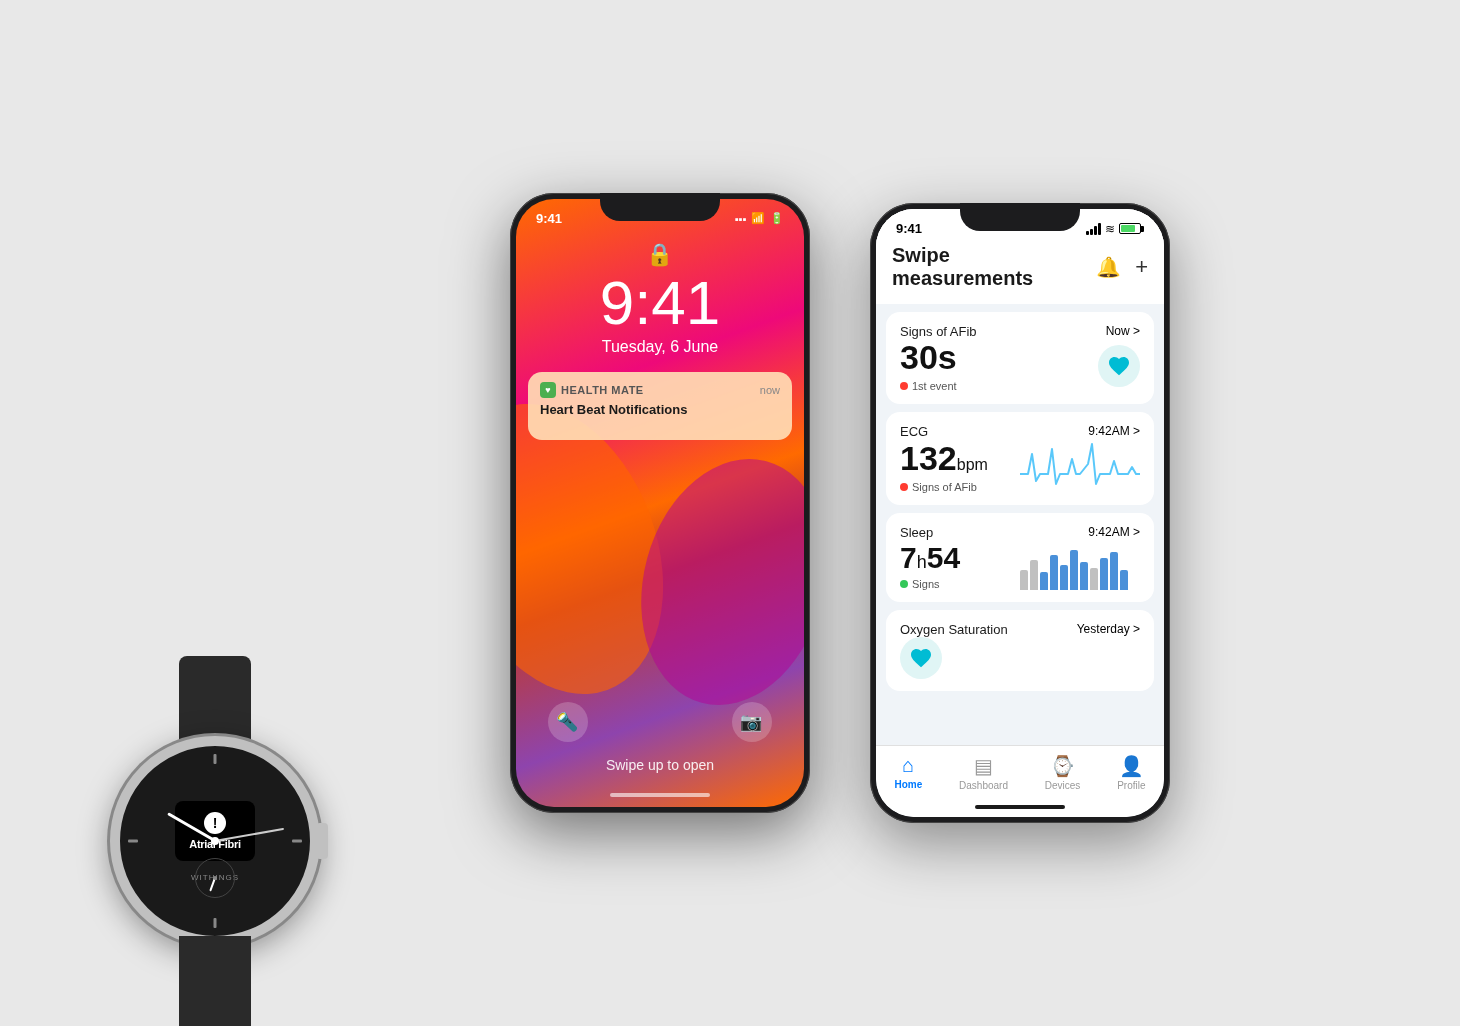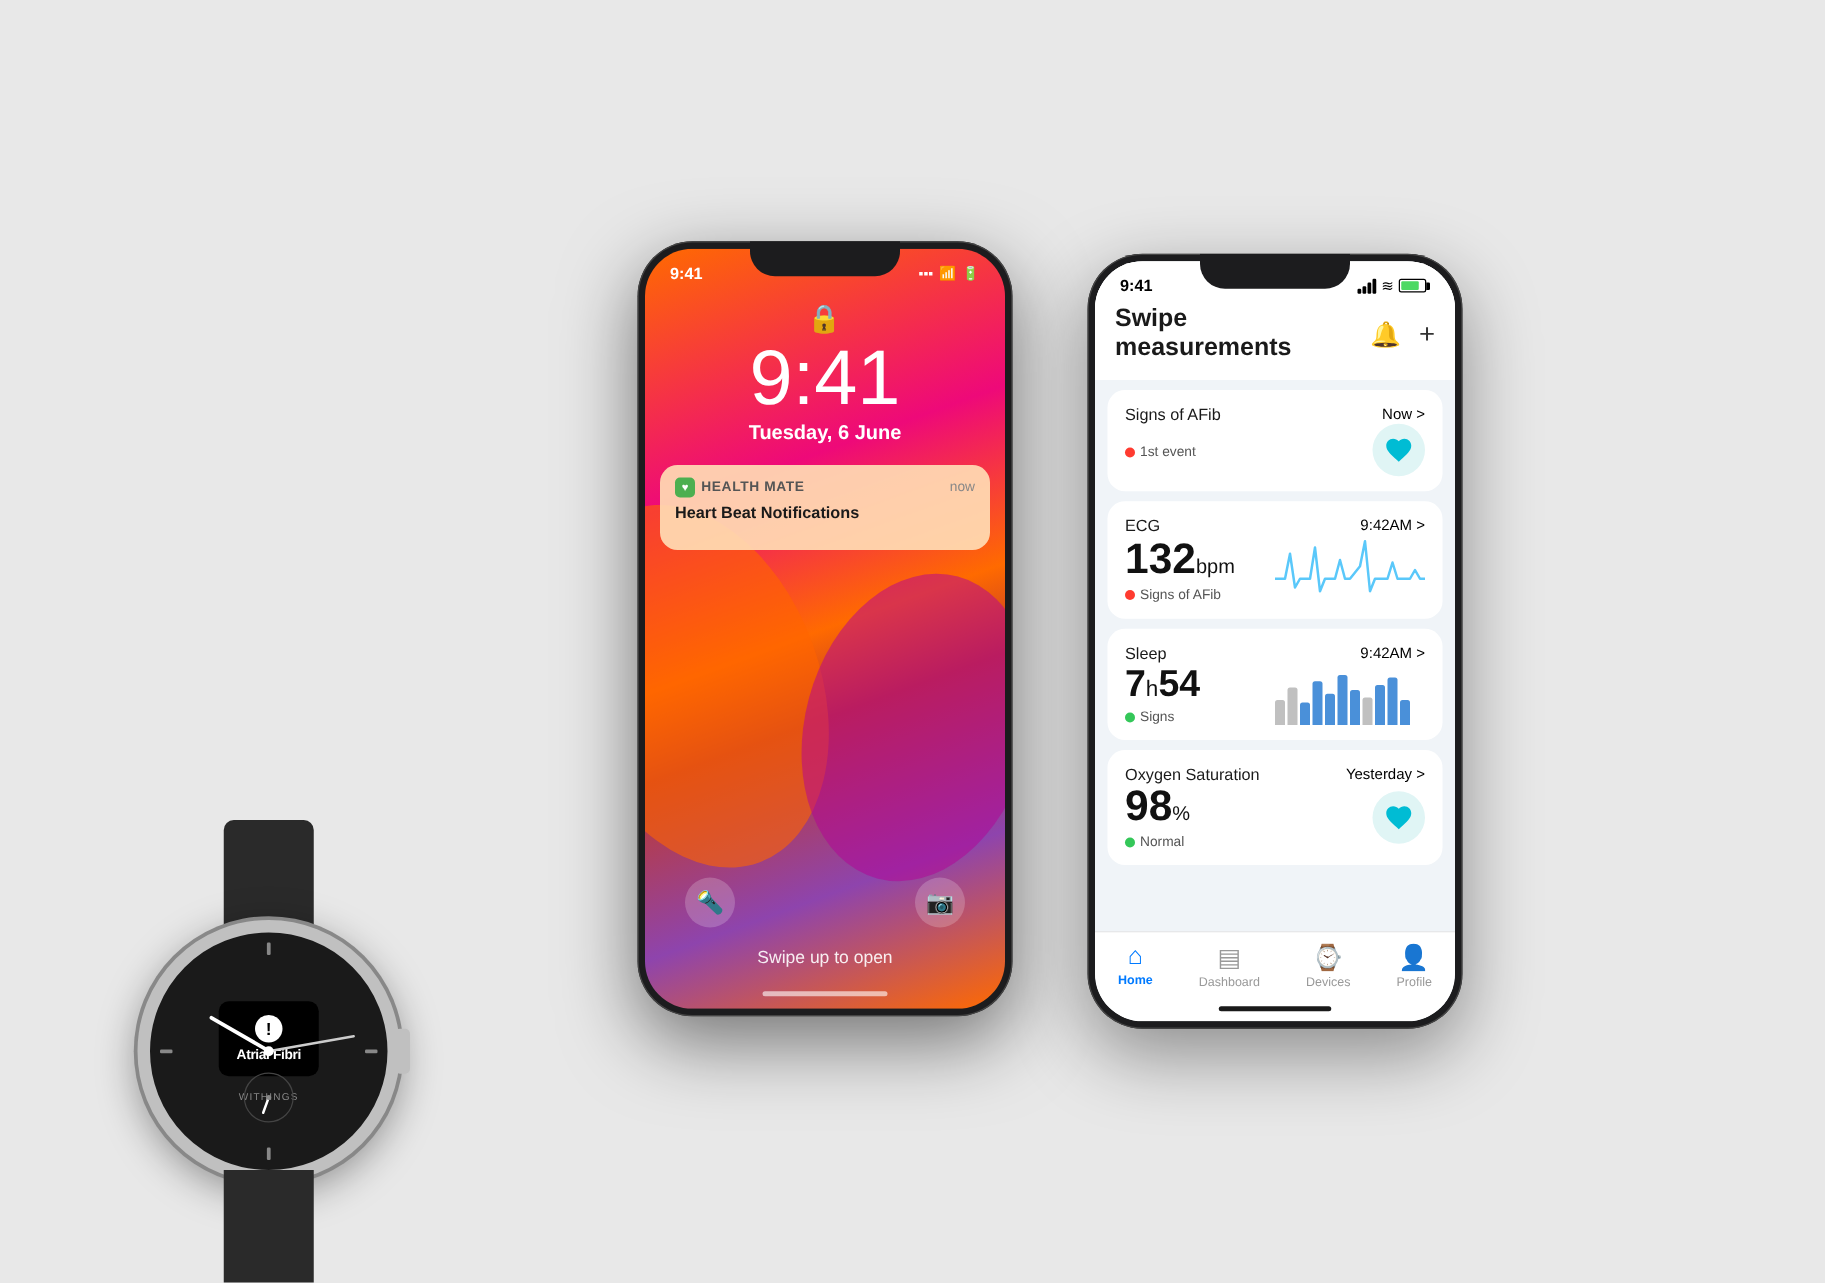--- a/index.html
+++ b/index.html
@@ -261,21 +261,21 @@
       font-weight: 200;
       position: relative;
       z-index: 5;
       line-height: 1;
       margin-top: 4px;
     }
     .ls-date {
       text-align: center;
       color: #fff;
       font-size: 16px;
-      font-weight: 700;
+      font-weight: 400;
       position: relative;
       z-index: 5;
       margin-top: 4px;
     }
     .notification-card {
       background: rgba(255,220,180,0.92);
       border-radius: 14px;
       margin: 16px 12px;
       padding: 10px 12px;
       position: relative;
@@ -753,20 +753,21 @@
 
           <div class="measurement-card">
             <div class="card-header">
               <span class="card-title h-sub">Signs of AFib</span>
               <span class="time-link">
                 <span>Now</span> &gt;
               </span>
             </div>
             <div class="card-row-value">
               <div class="value-left">
+                <div class="big-num">30s</div>
                 <div class="card-badge">
                   <div class="badge-dot" style="background:#ff3b30;"></div>
                   <span class="badge-label">1st event</span>
                 </div>
               </div>
               <div class="value-right card-icon-round" style="background:#e0f5f5;">
                 <svg class="heart-icon-svg" viewBox="0 0 24 24" fill="#00bcd4">
                   <path d="M12 21.35l-1.45-1.32C5.4 15.36 2 12.28 2 8.5 2 5.42 4.42 3 7.5 3c1.74 0 3.41.81 4.5 2.09C13.09 3.81 14.76 3 16.5 3 19.58 3 22 5.42 22 8.5c0 3.78-3.4 6.86-8.55 11.54L12 21.35z"></path>
                 </svg>
               </div>
@@ -832,29 +833,20 @@
           </div>
 
           <div class="measurement-card">
             <div class="card-header">
               <span class="card-title h-sub">Oxygen Saturation</span>
               <span class="time-link">
                 <span>Yesterday</span> &gt;
               </span>
             </div>
             <div class="card-row-value">
-              <div class="value-left">
-                <div class="big-num">
-                  <span>98</span><span class="big-num-sub">%</span>
-                </div>
-                <div class="card-badge">
-                  <div class="badge-dot" style="background:#34c759;"></div>
-                  <span class="badge-label">Normal</span>
-                </div>
-              </div>
               <div class="value-right card-icon-round" style="background:#e0f5f5;">
                 <svg class="heart-icon-svg" viewBox="0 0 24 24" fill="#00bcd4">
                   <path d="M12 21.35l-1.45-1.32C5.4 15.36 2 12.28 2 8.5 2 5.42 4.42 3 7.5 3c1.74 0 3.41.81 4.5 2.09C13.09 3.81 14.76 3 16.5 3 19.58 3 22 5.42 22 8.5c0 3.78-3.4 6.86-8.55 11.54L12 21.35z"></path>
                 </svg>
               </div>
             </div>
           </div>
 
 
         </div>

